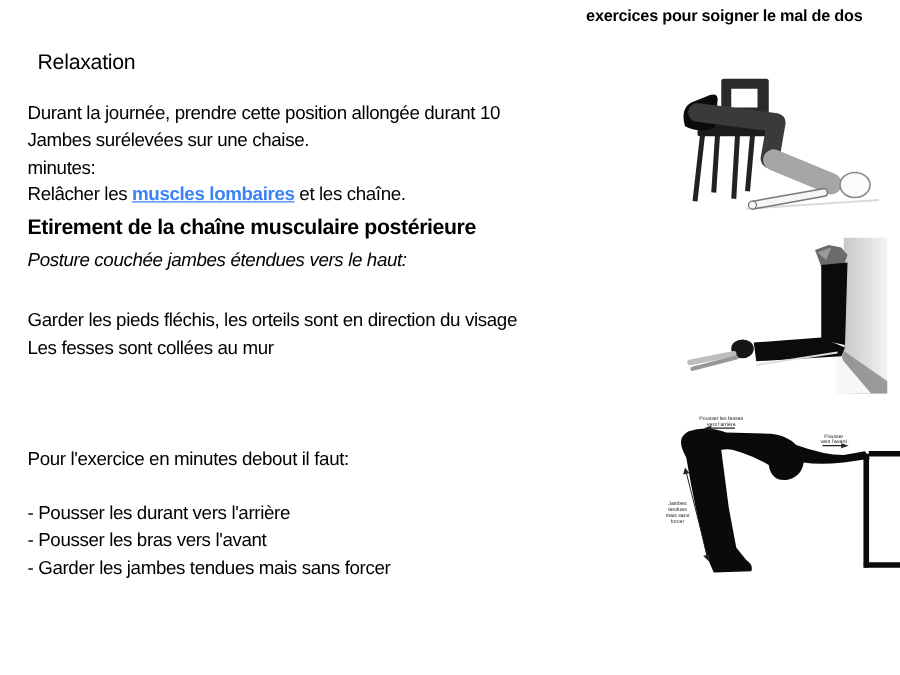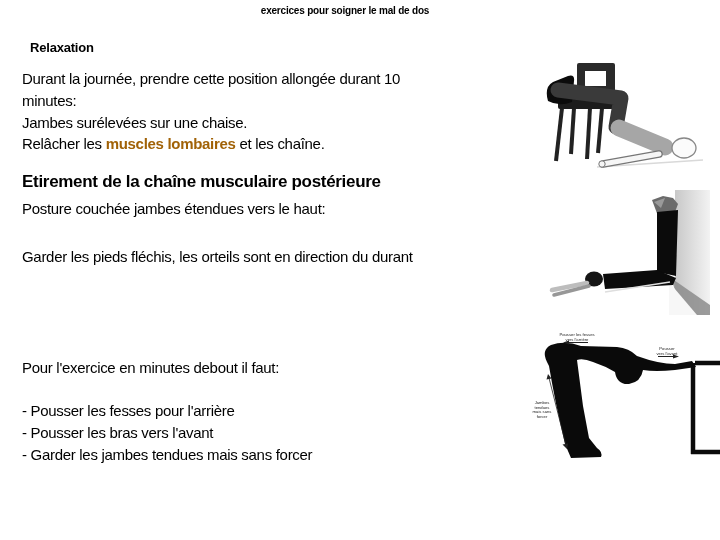--- a/index.html
+++ b/index.html
@@ -1,70 +1,71 @@
 <!DOCTYPE html>
 <html><head>
 <meta charset="utf-8">
 <style>
   html,body { margin:0; padding:0; background:#ffffff; }
   .page {
     position:relative; width:720px; height:540px; background:#ffffff;
     overflow:hidden; font-family:"Liberation Sans", sans-serif; color:#000;
   }
   .title {
-    position:absolute; top:5px; left:0; width:690px; text-align:center;
-    font-size:10px; font-weight:bold; letter-spacing:-0.2px;
+    position:absolute; top:5px; left:0; width:690px; text-align:right;
+    font-size:13px; font-weight:bold; letter-spacing:-0.2px;
   }
   .h-relax {
     position:absolute; left:30px; top:40px;
-    font-size:13px; font-weight:bold; letter-spacing:-0.2px;
+    font-size:17px; font-weight:normal; letter-spacing:-0.2px;
   }
   .body-text { font-size:15px; line-height:21.8px; letter-spacing:-0.3px; }
-  .p1 { position:absolute; left:22px; top:68px; }
+  .p1 { position:absolute; left:22px; top:80px; }
   .h2 { position:absolute; left:22px; top:172px; font-size:17px; font-weight:bold; letter-spacing:-0.3px; }
-  .p2 { position:absolute; left:22px; top:198px; }
+  .p2 { position:absolute; left:22px; top:198px;font-style:italic; }
   .p3 { position:absolute; left:22px; top:246px; }
   .p4 { position:absolute; left:22px; top:357px; }
   .p5 { position:absolute; left:22px; top:400px; }
-  .link { color:#a16207; font-weight:bold; cursor:pointer; }
+  .link { color:#3b82f6; font-weight:bold; text-decoration:underline; cursor:pointer; }
   .fig { position:absolute; }
   .fig1 { left:545px; top:60px; }
   .fig2 { left:545px; top:190px; }
   .fig3 { left:525px; top:318px; }
   svg { display:block; }
   .tiny-ann { font-family:"Liberation Sans", sans-serif; font-size:4.2px; fill:#1a1a1a; }
 </style>
 </head>
 <body>
 
 <div class="page">
 
   <div class="title">exercices pour soigner le mal de dos</div>
 
   <div class="h-relax">Relaxation</div>
 
   <div class="p1 body-text">
     <div>Durant la journée, prendre cette position allongée durant 10</div>
+    <div>Jambes surélevées sur une chaise.</div>
     <div>minutes:</div>
-    <div>Jambes surélevées sur une chaise.</div>
     <div><span>Relâcher les </span><a class="link">muscles lombaires</a><span> et les chaîne.</span></div>
   </div>
 
   <div class="h2">Etirement de la chaîne musculaire postérieure</div>
 
   <div class="p2 body-text">Posture couchée jambes étendues vers le haut:</div>
 
   <div class="p3 body-text">
-    <div>Garder les pieds fléchis, les orteils sont en direction du durant</div>
+    <div>Garder les pieds fléchis, les orteils sont en direction du visage</div>
+    <div>Les fesses sont collées au mur</div>
   </div>
 
   <div class="p4 body-text">Pour l'exercice en minutes debout il faut:</div>
 
   <div class="p5 body-text">
-    <div>- Pousser les fesses pour l'arrière</div>
+    <div>- Pousser les durant vers l'arrière</div>
     <div>- Pousser les bras vers l'avant</div>
     <div>- Garder les jambes tendues mais sans forcer</div>
   </div>
 
   <div class="fig fig1">
     <svg width="160" height="108" viewBox="0 0 160 108">
 
       <line x1="52" y1="107" x2="158" y2="100" stroke="#d9d9d9" stroke-width="1.5"></line>
 
       <g>

